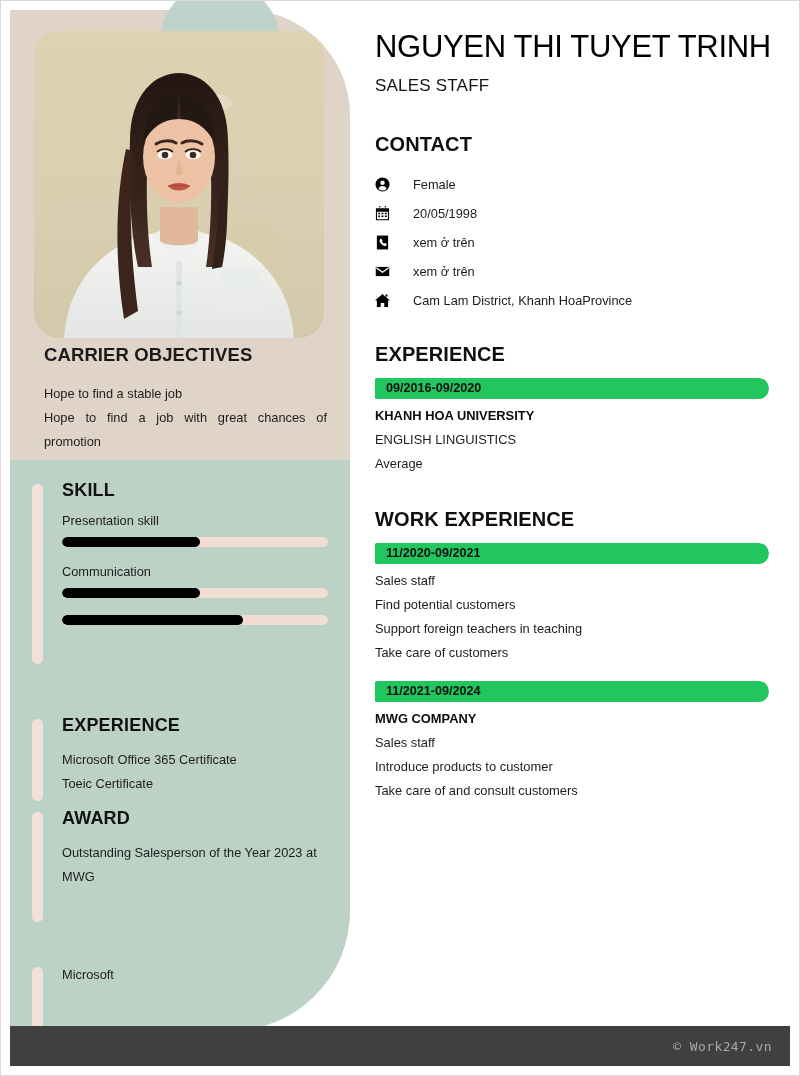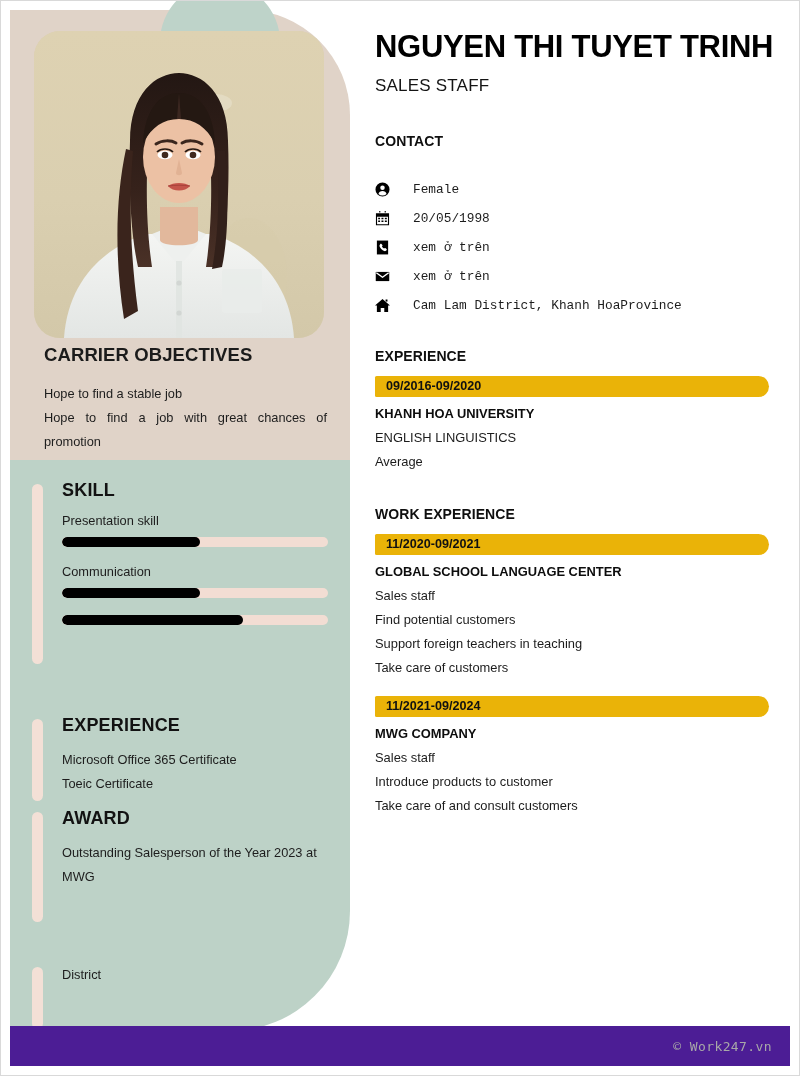--- a/index.html
+++ b/index.html
@@ -149,42 +149,42 @@
 
   
   .right-col {
     position: absolute;
     left: 374px;
     top: 28px;
     width: 400px;
   }
   .cv-name {
     font-size: 31px;
-    font-weight: bold;
+    font-weight: normal;
     line-height: 1.18;
     color: #000000;
     letter-spacing: -0.3px;
     margin: 0;
   }
   .cv-role {
     font-size: 17px;
     color: #141414;
     margin: 10px 0 0 0;
     letter-spacing: 0.2px;
   }
 
   .rsec-title {
-    font-size: 14px;
+    font-size: 20px;
     font-weight: bold;
     color: #0f0f0f;
     letter-spacing: 0.1px;
     margin: 0;
   }
 
-  .contact-list { margin-top: 26px; font-family: Liberation Mono, monospace; }
+  .contact-list { margin-top: 14px; }
   .contact-row {
     display: flex;
     align-items: center;
     height: 29px;
   }
   .contact-ico {
     width: 26px;
     flex: 0 0 26px;
     display: flex;
     align-items: center;
@@ -192,21 +192,21 @@
     color: #000;
   }
   .contact-ico svg { display: block; }
   .contact-text {
     font-size: 12.8px;
     color: #1c1c1c;
     padding-left: 12px;
   }
 
   .date-pill {
-    background: #eab308;
+    background: #22c55e;
     border-top-left-radius: 2px;
     border-bottom-left-radius: 2px;
     border-top-right-radius: 13px;
     border-bottom-right-radius: 13px;
     height: 21px;
     line-height: 21px;
     padding: 0 0 0 11px;
     font-size: 12.6px;
     font-weight: bold;
     color: #111;
@@ -230,21 +230,21 @@
   .block-gap-work { margin-top: 32px; }
   .entry-spacer { height: 16px; }
 
   
   .footer {
     position: absolute;
     left: 9px;
     right: 9px;
     bottom: 9px;
     height: 40px;
-    background: #4c1d95;
+    background: #404040;
     display: flex;
     align-items: center;
     justify-content: flex-end;
     padding-right: 18px;
     box-sizing: border-box;
   }
   .footer-text {
     font-family: "DejaVu Sans Mono", monospace;
     font-size: 13px;
     color: #a8a8a8;
@@ -368,21 +368,21 @@
       <div class="sec-bar" style="height:110px;"></div>
       <div class="sec-inner">
         <div class="sec-title">AWARD</div>
         <div class="sec-line" style="width:272px;">Outstanding Salesperson of the Year 2023 at MWG</div>
       </div>
     </div>
 
     <div class="sec" style="top:953px;">
       <div class="sec-bar" style="height:62px;"></div>
       <div class="sec-inner">
-        <div class="sec-line">District</div>
+        <div class="sec-line">Microsoft</div>
       </div>
     </div>
 
   </div>
 
   <div class="right-col">
 
     <h1 class="cv-name">NGUYEN THI TUYET TRINH</h1>
     <div class="cv-role">SALES STAFF</div>
 
@@ -452,21 +452,20 @@
         <div class="entry-line">ENGLISH LINGUISTICS</div>
         <div class="entry-line">Average</div>
       </div>
     </div>
 
     <div class="block-gap-work">
       <div class="rsec-title">WORK EXPERIENCE</div>
 
       <div style="margin-top:12px;">
         <div class="date-pill">11/2020-09/2021</div>
-        <div class="entry-org">GLOBAL SCHOOL LANGUAGE CENTER</div>
         <div class="entry-line">Sales staff</div>
         <div class="entry-line">Find potential customers</div>
         <div class="entry-line">Support foreign teachers in teaching</div>
         <div class="entry-line">Take care of customers</div>
       </div>
 
       <div class="entry-spacer"></div>
 
       <div>
         <div class="date-pill">11/2021-09/2024</div>

